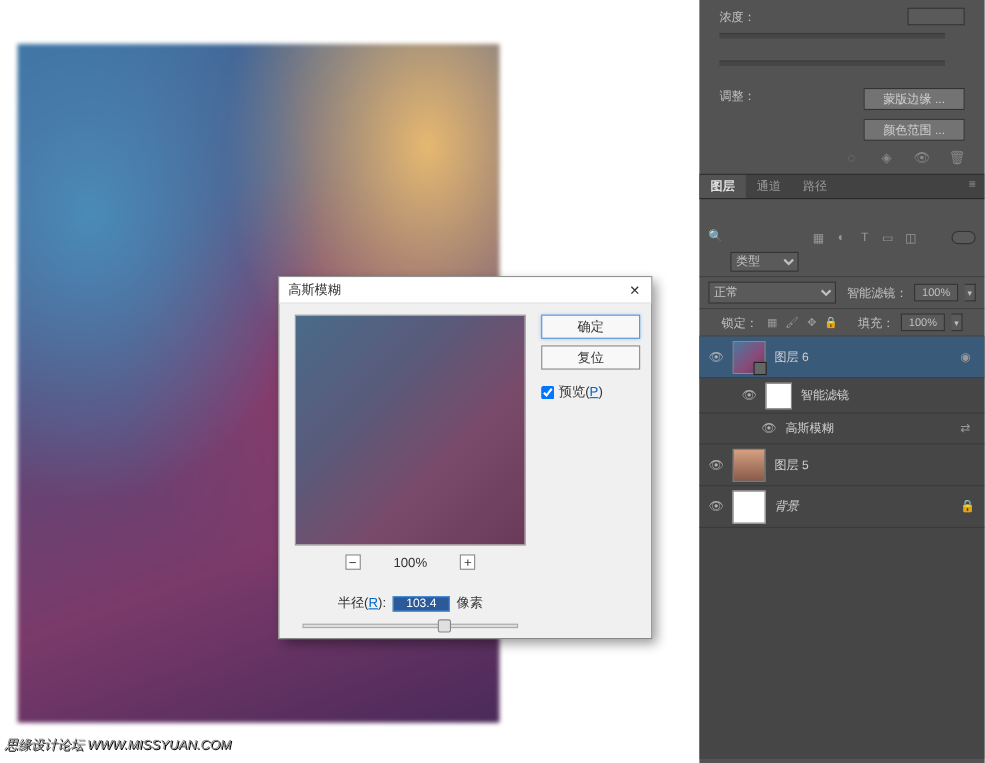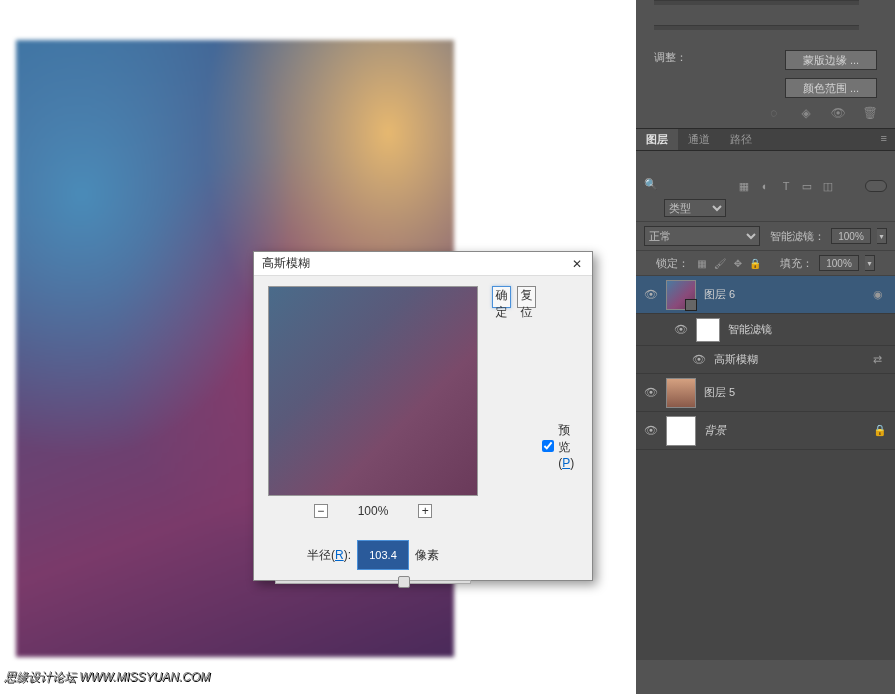--- a/index.html
+++ b/index.html
@@ -13,27 +13,27 @@
 .dialog { position: absolute; left: 253px; top: 251px; width: 340px; height: 330px; background: #f0f0f0; border: 1px solid #888; box-shadow: 4px 4px 10px rgba(0,0,0,0.4); font-size: 12px; }
 .dialog-title-bar { height: 24px; display: flex; align-items: center; padding: 0 8px; background: #fff; border-bottom: 1px solid #ddd; justify-content: space-between; }
 .dialog-title { color: #333; }
 .dialog-close { width: 14px; height: 14px; cursor: pointer; display: flex; align-items: center; justify-content: center; color: #333; }
 .dialog-body { padding: 10px; display: flex; }
 .dialog-left { flex: 1; display: flex; flex-direction: column; align-items: center; }
 .preview-box { width: 210px; height: 210px; border: 1px solid #999; background: linear-gradient(135deg, #4a6b8a 0%, #5a5a7a 35%, #7a4a6a 65%, #6a3a5a 100%); }
 .zoom-row { display: flex; align-items: center; gap: 30px; margin-top: 8px; color: #333; }
 .zoom-btn { width: 14px; height: 14px; border: 1px solid #888; display: flex; align-items: center; justify-content: center; font-size: 12px; cursor: pointer; background: #fff; }
 .radius-row { display: flex; align-items: center; gap: 6px; margin-top: 22px; color: #333; }
-.radius-input { width: 52px; height: 30px; border: 1px solid #4a90d9; background: #2a5a9a; color: #fff; text-align: center; font-size: 11px; padding: 1px; }
+.radius-input { width: 52px; height: 14px; border: 1px solid #4a90d9; background: #2a5a9a; color: #fff; text-align: center; font-size: 11px; padding: 1px; }
 .slider-track { width: 196px; height: 4px; background: #ddd; border: 1px solid #aaa; margin-top: 10px; position: relative; }
 .slider-thumb { position: absolute; top: -5px; left: 63%; width: 12px; height: 12px; background: #e0e0e0; border: 1px solid #888; border-radius: 2px; }
-.dialog-right { width: 100px; display: flex; flex-direction: row; gap: 6px; padding-left: 10px; }
+.dialog-right { width: 100px; display: flex; flex-direction: column; gap: 6px; padding-left: 10px; }
 .dlg-btn { height: 22px; border: 1px solid #888; background: #f8f8f8; color: #333; font-size: 12px; cursor: pointer; }
 .dlg-btn.primary { border: 1px solid #4a90d9; box-shadow: 0 0 3px rgba(74,144,217,0.5); }
-.checkbox-row { display: flex; align-items: center; gap: 4px; margin-top: 22px; color: #333; }
+.checkbox-row { display: flex; align-items: center; gap: 4px; margin-top: 6px; color: #333; }
 .checkbox-row input { width: 12px; height: 12px; }
 .hotkey { color: #0066cc; text-decoration: underline; }
 
 .right-panel { position: absolute; right: 0; top: 0; width: 259px; height: 694px; background: #535353; color: #c0c0c0; font-size: 11px; }
 .props-section { padding: 0 18px; }
 .prop-row { display: flex; align-items: center; height: 30px; }
 .prop-label { width: 50px; }
 .prop-swatch { width: 52px; height: 16px; background: #5a5a5a; border: 1px solid #333; margin-left: auto; }
 .prop-slider { width: 205px; height: 5px; background: #464646; border-top: 1px solid #3a3a3a; margin-bottom: 20px; }
 .adjust-row { display: flex; align-items: center; gap: 8px; padding-right: 0; }
@@ -116,20 +116,24 @@
       <label class="checkbox-row">
         <input type="checkbox" checked="" style="">
         <span><span>预览(</span><span class="hotkey">P</span><span>)</span></span>
       </label>
     </div>
   </div>
 </div>
 
 <div class="right-panel">
   <div class="props-section">
+    <div class="prop-row">
+      <span class="prop-label">浓度：</span>
+      <span class="prop-swatch"></span>
+    </div>
     <div class="prop-slider"></div>
     <div class="prop-slider"></div>
     <div class="adjust-row" style="align-items:flex-start;">
       <span>调整：</span>
       <div class="adjust-col">
         <button class="adjust-btn">蒙版边缘 ...</button>
         <button class="adjust-btn">颜色范围 ...</button>
       </div>
     </div>
   </div>

